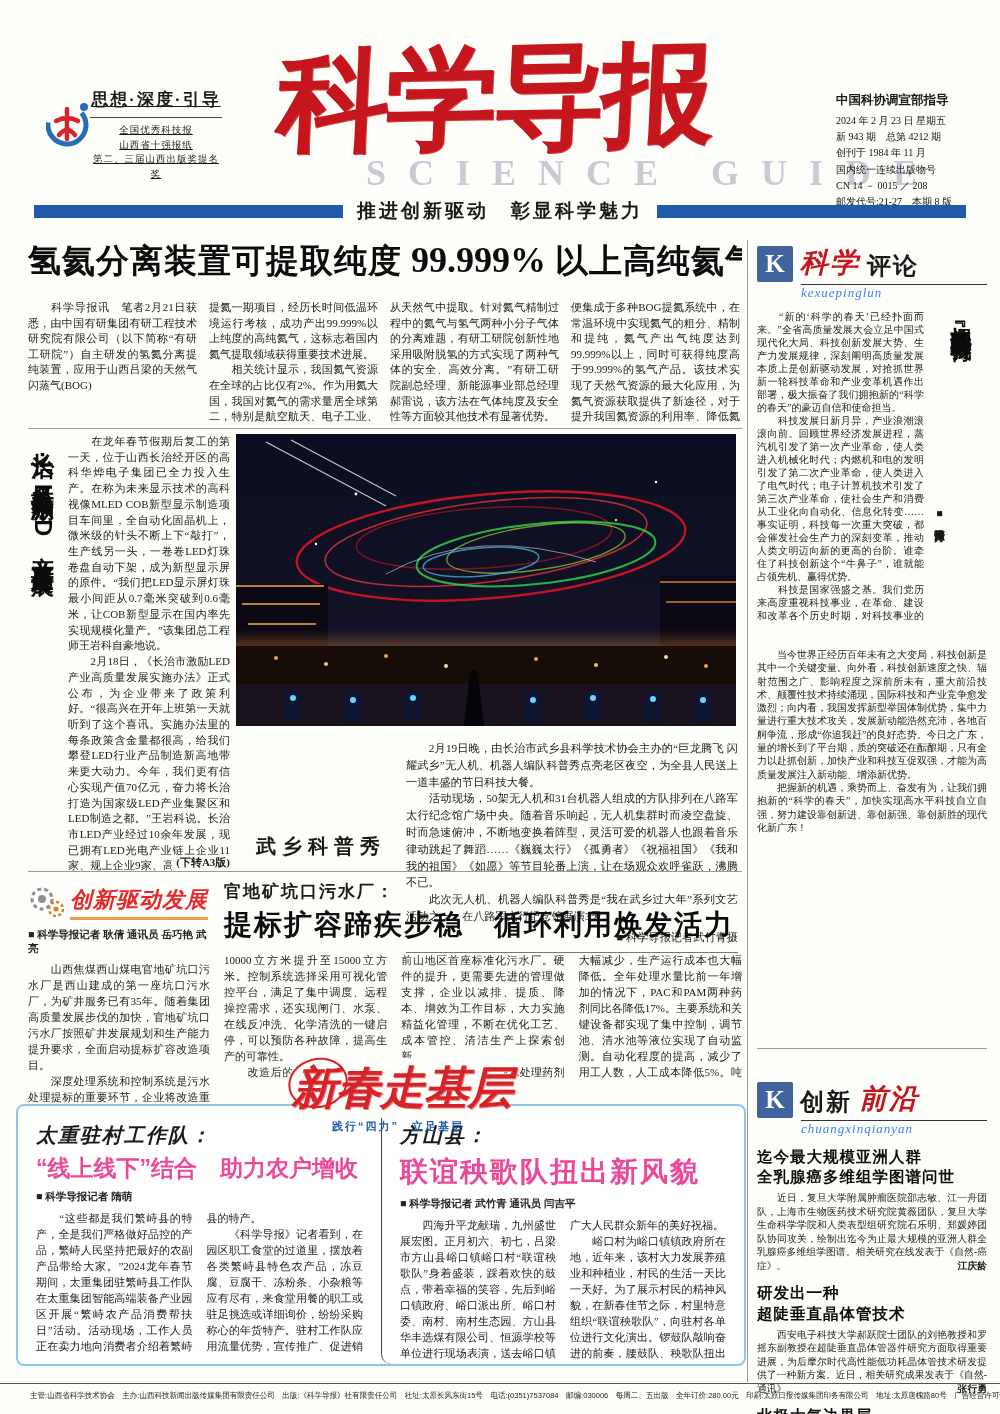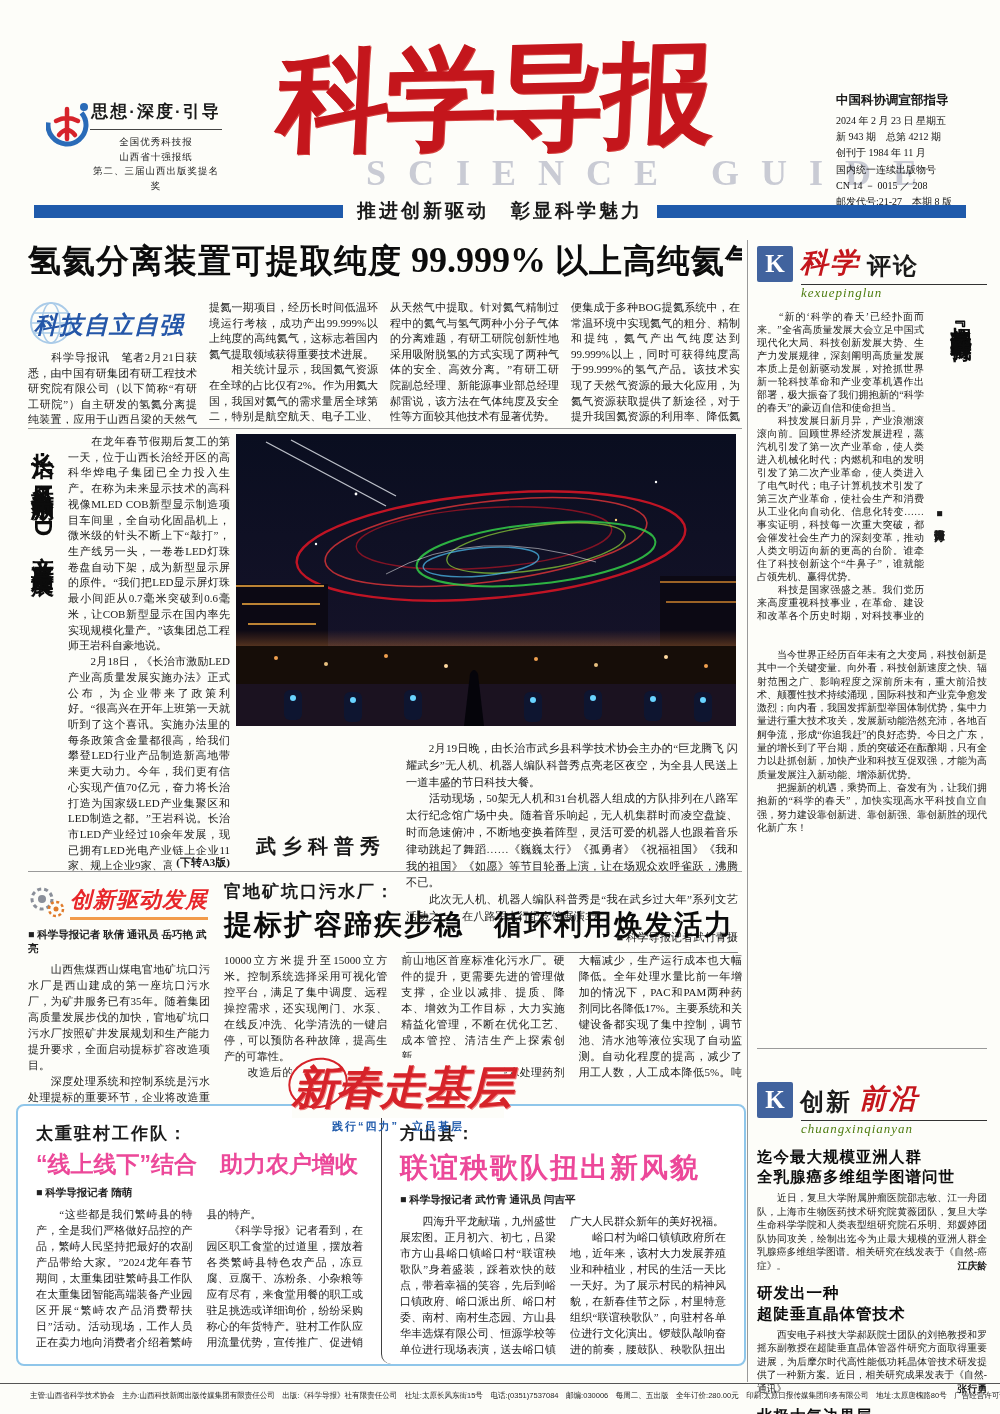--- a/index.html
+++ b/index.html
@@ -56,32 +56,32 @@
   .ny{background:#fdfdf9;text-align:center;position:relative;}
   .ny-main{font-size:45px;font-weight:900;font-style:italic;color:#d6232a;letter-spacing:-1px;
            text-shadow:1px 1px 0 #f08080;white-space:nowrap;}
   .ny-sub{font-size:11px;font-weight:900;color:#1f5aab;letter-spacing:2px;margin-top:1px;}
   .ny-ellipse{position:absolute;left:-4px;top:0px;width:56px;height:46px;border:2px solid #d6232a;
               border-radius:50%;transform:rotate(-14deg);}
   
   .bbox{border:2px solid #8fc6ea;border-radius:8px;background:#fff;display:flex;}
   .b-art{padding:16px 18px 10px;width:50%;box-sizing:border-box;}
   .b-art.right{border-left:1px solid #404040;border-radius:10px;}
-  .b-kicker{font-size:17px;font-weight:700;letter-spacing:2px;}
+  .b-kicker{font-size:20px;font-weight:700;letter-spacing:2px;font-style:italic;}
   .b-head{font-size:23px;font-weight:900;letter-spacing:0;margin:4px 0 6px;white-space:nowrap;color:#ec4899;}
   .b-head.big{font-size:28px;letter-spacing:2px;}
   .b-cols{column-count:2;column-gap:14px;font-size:11px;line-height:1.46;height:152px;overflow:hidden;}
   
   .rail-hdr{display:flex;align-items:flex-end;gap:7px;}
   .kbox{width:36px;height:36px;background:#41639e;color:#fff;font-size:25px;font-weight:900;
         display:flex;align-items:center;justify-content:center;border-radius:2px;}
   .t-red{font-size:28px;font-weight:900;font-style:italic;color:#c4161c;letter-spacing:2px;}
   .t-blk{font-size:24px;font-weight:900;letter-spacing:2px;font-family:"Liberation Sans",sans-serif;}
   .pinyin{border-top:1.5px solid #333;margin-top:2px;margin-left:44px;font-size:13px;font-style:italic;
-          color:#4d7c0f;letter-spacing:1px;}
+          color:#3b82f6;letter-spacing:1px;}
   .cm-top{display:flex;margin-top:9px;}
   .cm-text{width:167px;height:312px;overflow:hidden;font-size:10px;line-height:1.3;}
   .cm-byline{writing-mode:vertical-rl;font-size:10.5px;font-weight:700;margin-top:198px;width:16px;margin-left:6px;}
   .cm-vhead{writing-mode:vertical-rl;font-size:21px;font-weight:900;line-height:1.05;letter-spacing:1px;
             margin-left:4px;height:330px;color:#0c0c0c;}
   .cm-wide{margin-top:8px;font-size:10px;line-height:1.33;height:392px;overflow:hidden;}
   .fr-item-title{font-size:15.5px;font-weight:900;line-height:1.3;letter-spacing:1px;
                  font-family:"Liberation Sans",sans-serif;color:#0c0c0c;}
   .fr-item-text{font-size:9.8px;line-height:1.38;margin-top:4px;}
   .fr-author{float:right;font-weight:700;}
@@ -95,21 +95,21 @@
 
 <div class="page">
 
   <div class="abs" style="left:46px;top:99px;">
     <svg width="44" height="50" viewBox="0 0 44 50">
       <circle cx="21" cy="26" r="19" fill="none" stroke="#2a6bb8" stroke-width="5" stroke-dasharray="75 45" transform="rotate(-40 21 26)"></circle>
       <path d="M21 10 L21 40 M10 22 Q21 16 32 22 M13 36 Q21 26 29 36" stroke="#d6232a" stroke-width="4.5" fill="none" stroke-linecap="round"></path>
       <circle cx="38" cy="8" r="4" fill="#2a6bb8"></circle>
     </svg>
   </div>
-  <div class="abs sans" style="left:90px;top:100px;width:132px;">
+  <div class="abs sans" style="left:90px;top:88px;width:132px;text-decoration:underline;">
     <div class="hdr-slogan">思想·深度·引导</div>
     <div class="hdr-awards prelines">全国优秀科技报
 山西省十强报纸
 第二、三届山西出版奖提名奖</div>
   </div>
 
   <div class="abs mast-en" style="left:366px;top:152px;">SCIENCE  GUIDE</div>
   <div class="abs mast-title" style="left:278px;top:42px;">科学导报</div>
 
   <div class="abs" style="left:836px;top:92px;width:134px;">
@@ -127,28 +127,20 @@
     <div class="tag-text sans">推进创新驱动　彰显科学魅力</div>
     <div class="tag-bar" style="background:#1f5aab;"></div>
   </div>
 
   <div class="abs main-headline sans" style="left:28px;top:239px;width:714px;overflow:hidden;">
     <span>氢氦分离装置可提取纯度</span><span class="num"> 99.999% </span><span>以上高纯氦气</span>
   </div>
 
   <div class="abs lead-cols" style="left:28px;top:300px;width:714px;">
     <div class="lead-col just">
-      <div class="badge-blue">
-        <svg width="46" height="46" viewBox="0 0 46 46" style="position:absolute;left:0;top:0;opacity:.85;">
-          <circle cx="23" cy="23" r="20" fill="none" stroke="#9cc3e6" stroke-width="2"></circle>
-          <ellipse cx="23" cy="23" rx="9" ry="20" fill="none" stroke="#9cc3e6" stroke-width="1.5"></ellipse>
-          <path d="M3 23 H43 M6 13 H40 M6 33 H40" stroke="#9cc3e6" stroke-width="1.5" fill="none"></path>
-        </svg>
-        <div class="txt sans">科技自立自强</div>
-      </div>
       <div class="prelines">　　科学导报讯　笔者2月21日获悉，由中国有研集团有研工程技术研究院有限公司（以下简称“有研工研院”）自主研发的氢氦分离提纯装置，应用于山西吕梁的天然气闪蒸气(BOG)</div>
     </div>
     <div class="lead-col just prelines">提氦一期项目，经历长时间低温环境运行考核，成功产出99.999%以上纯度的高纯氦气，这标志着国内氦气提取领域获得重要技术进展。
 　　相关统计显示，我国氦气资源在全球的占比仅有2%。作为用氦大国，我国对氦气的需求量居全球第二，特别是航空航天、电子工业、生物医疗等多个领域需求旺盛。
 　　“目前，氦气唯一的工业化生产方式是</div>
     <div class="lead-col just prelines">从天然气中提取。针对氦气精制过程中的氦气与氢气两种小分子气体的分离难题，有研工研院创新性地采用吸附脱氢的方式实现了两种气体的安全、高效分离。”有研工研院副总经理、新能源事业部总经理郝雷说，该方法在气体纯度及安全性等方面较其他技术有显著优势。
 　　郝雷介绍，新研发的氢氦分离装置可方</div>
     <div class="lead-col just">
       <span class="prelines">便集成于多种BOG提氦系统中，在常温环境中实现氦气的粗分、精制和提纯，氦气产出气纯度达到99.999%以上，同时可获得纯度高于99.999%的氢气产品。该技术实现了天然气资源的最大化应用，为氦气资源获取提供了新途径，对于提升我国氦资源的利用率、降低氦气对外依存度、保障我国用氦安全具有重要意义。</span>
       

